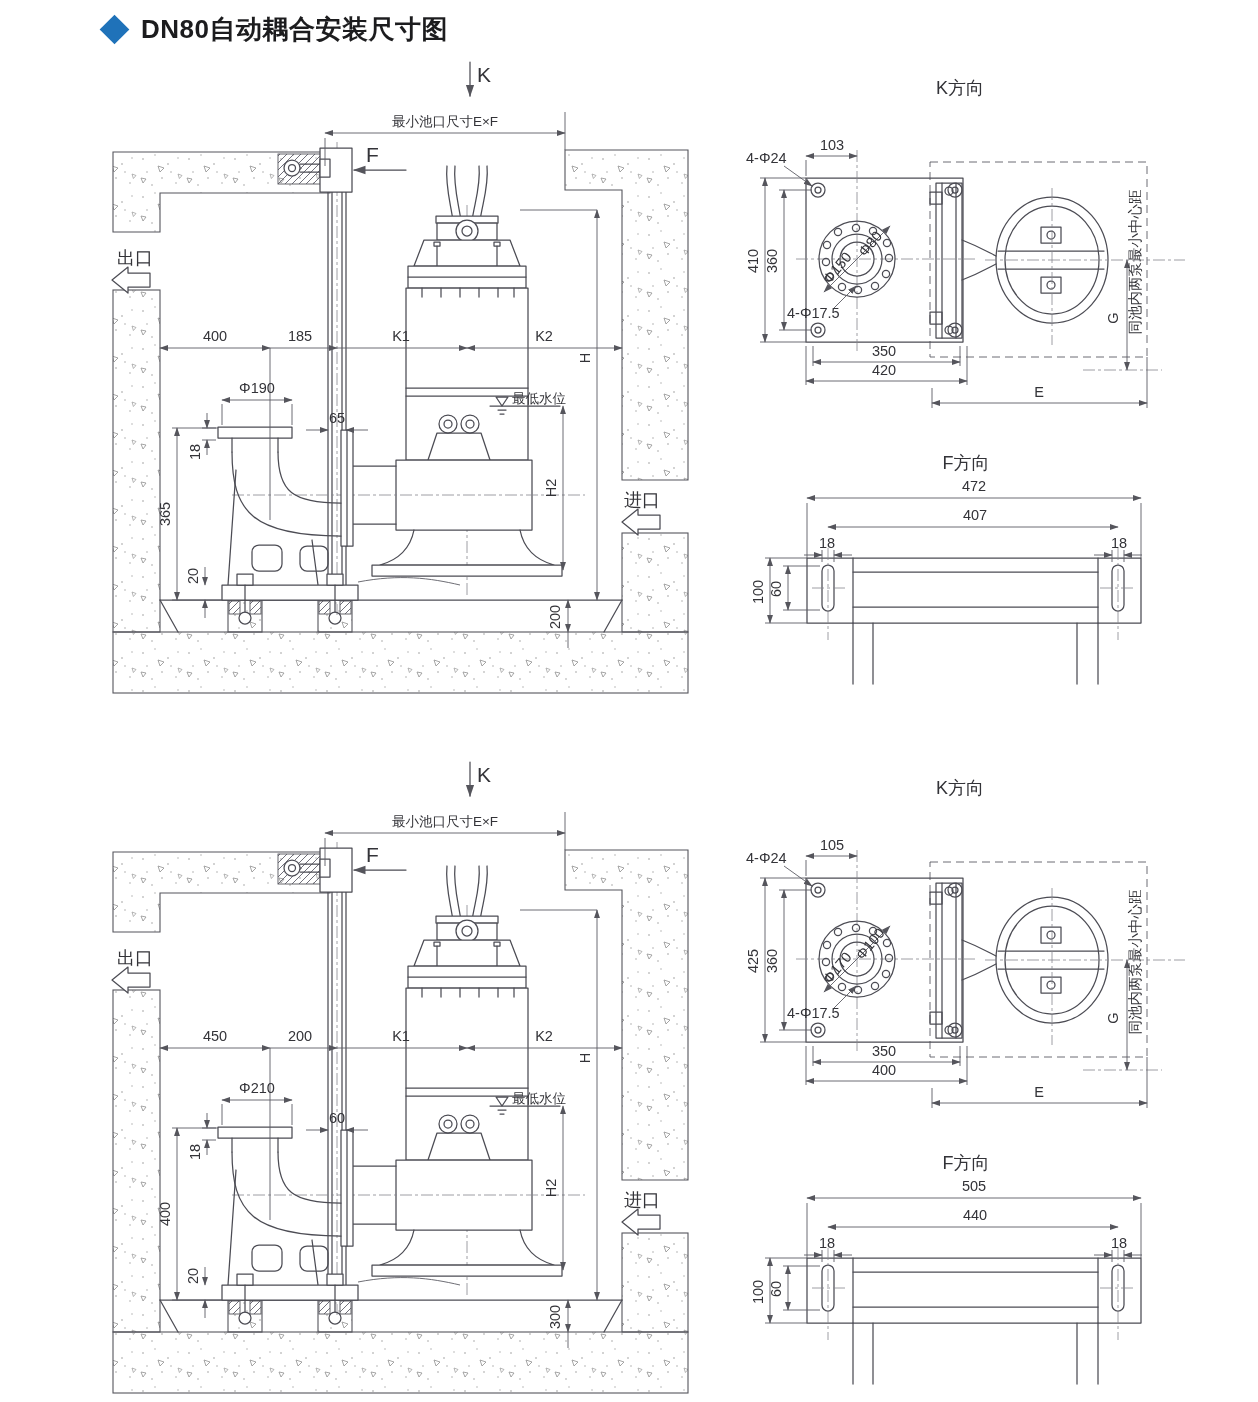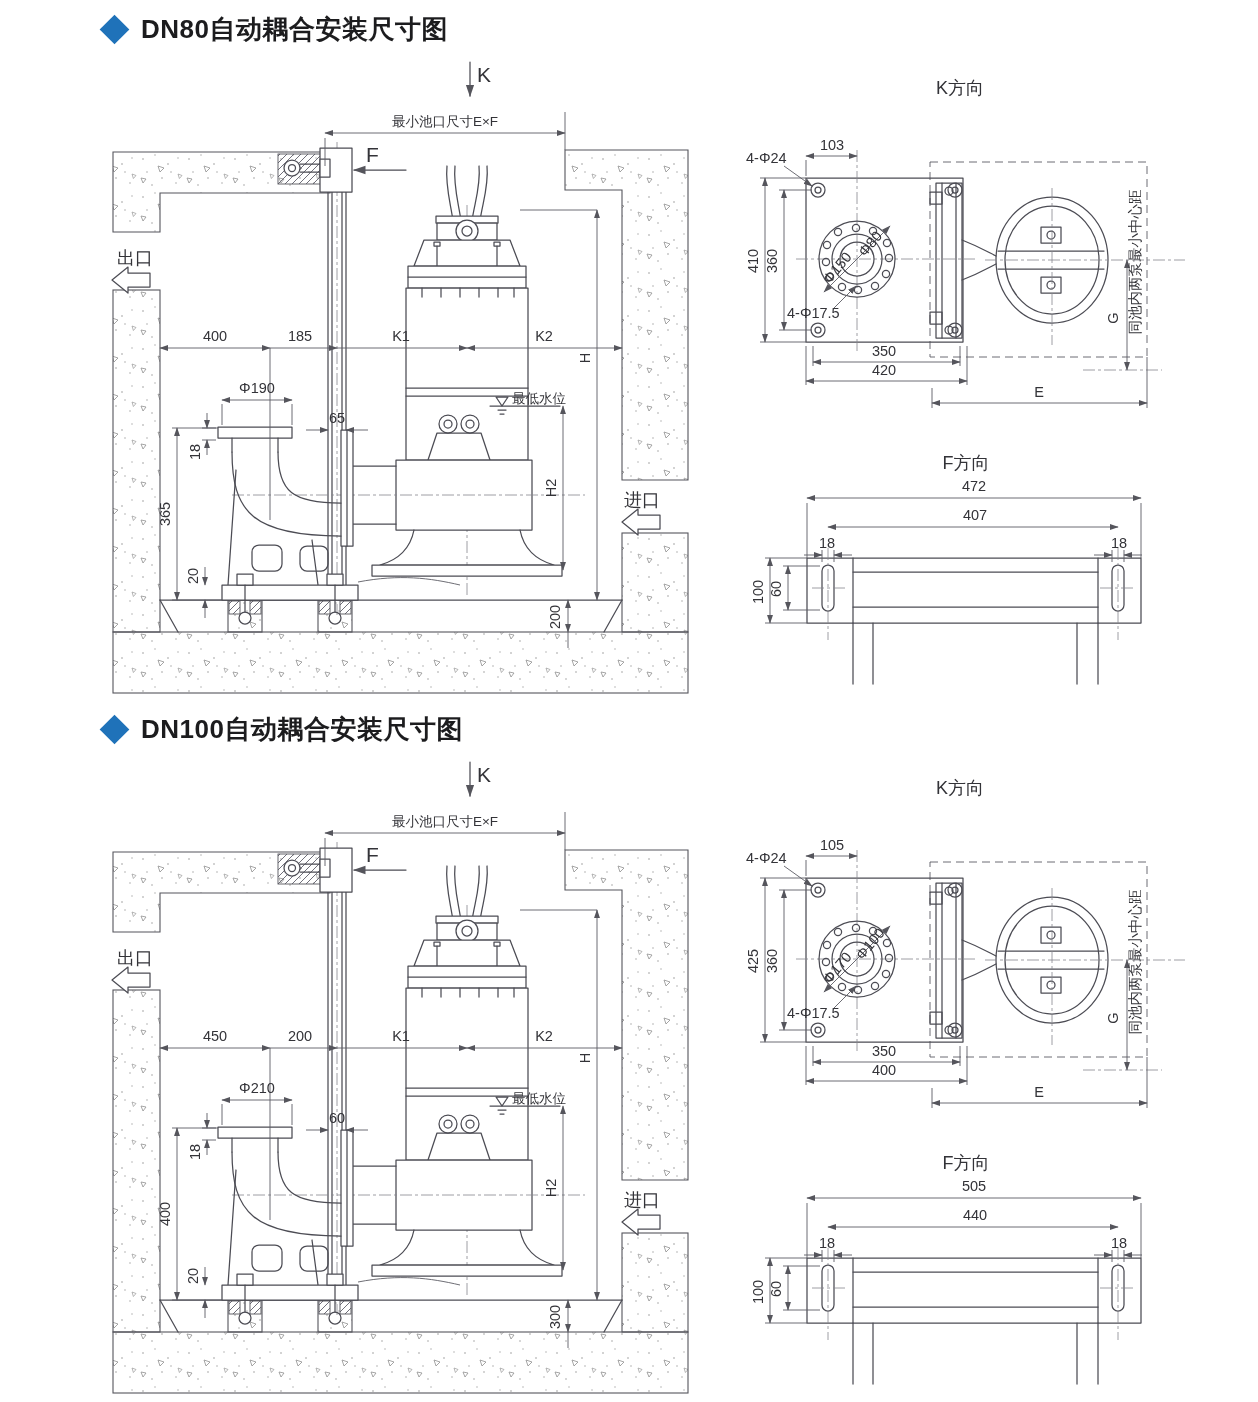--- a/index.html
+++ b/index.html
@@ -387,24 +387,20 @@
           <line class="dm" x1="820" y1="566" x2="783" y2="566"></line>
           <line class="dm" x1="820" y1="610" x2="783" y2="610"></line>
           <line class="dm" x1="788" y1="566" x2="788" y2="610" marker-start="url(#ah)" marker-end="url(#ah)"></line>
           <text class="dt mid" x="781" y="589" transform="rotate(-90,781,589)">60</text>
         </g>
       </g>
     </svg>
   </div>
 
   <div class="section" style="top: 700px;">
-    <div class="section-title">
-      <span class="diamond"></span>
-      <span class="title-text">DN100自动耦合安装尺寸图</span>
-    </div>
 
     <svg class="drawing" width="1258" height="702" viewBox="0 0 1258 702">
 
       <g>
 
         <g>
           <path class="conc" d="M113,152 H330 V193 H160 V232 H113 Z"></path>
           <rect class="conc" x="113" y="290" width="47" height="342"></rect>
           <path class="conc" d="M565,150 H688 V480 H622 V190 H565 Z"></path>
           <rect class="conc" x="622" y="533" width="66" height="99"></rect>

